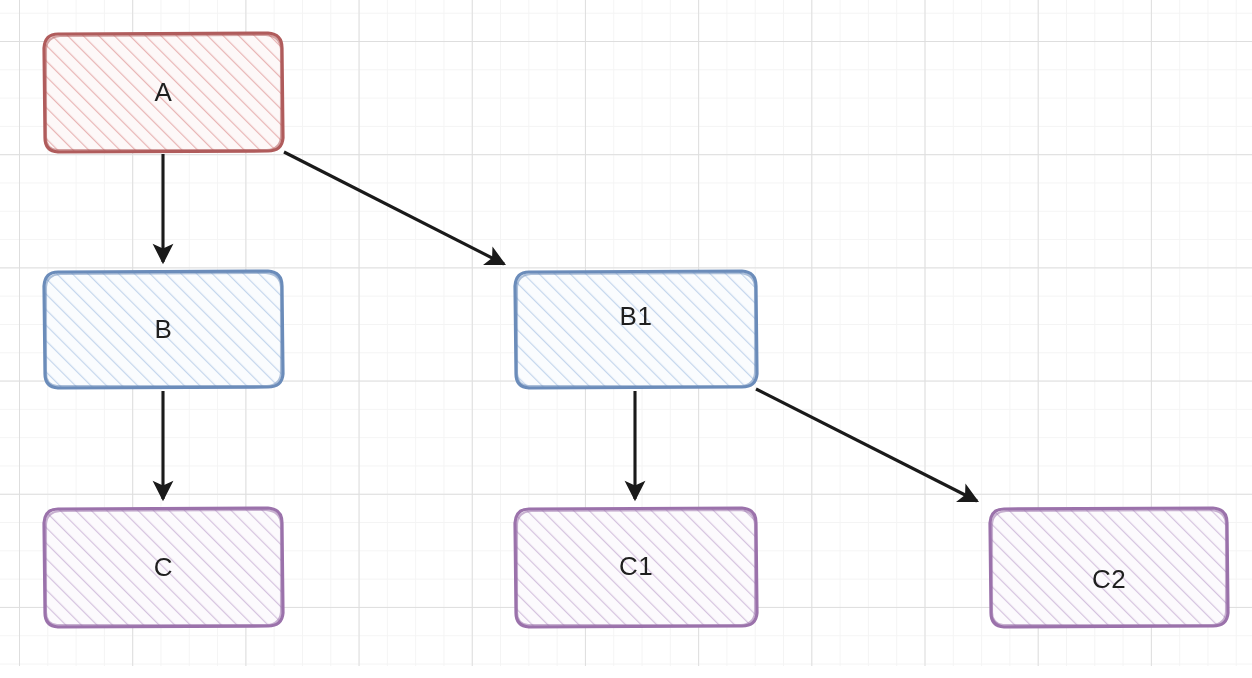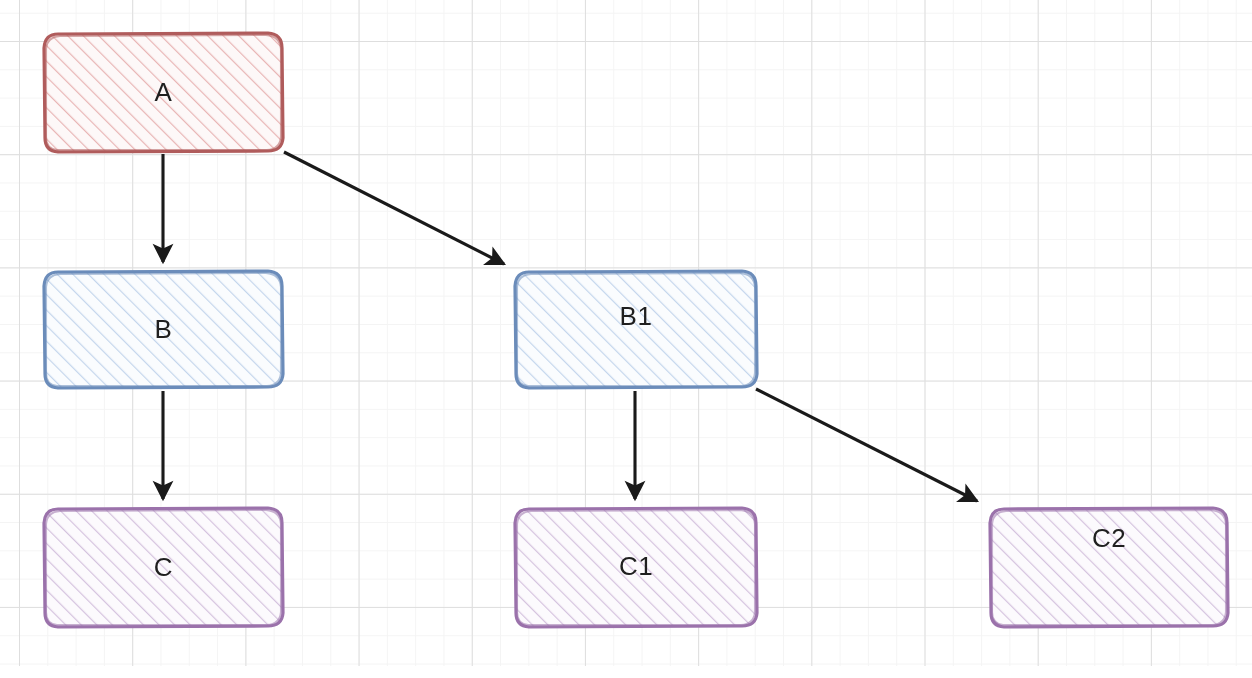--- a/index.html
+++ b/index.html
@@ -142,15 +142,15 @@
   <div class="node-label" style="left:44px; top:33px; width:239px; height:119px;">A</div>
 
   <div class="node-label" style="left:44px; top:271px; width:239px; height:117px;">B</div>
 
   <div class="node-label" style="left:515px; top:271px; width:242px; height:90px;">B1</div>
 
   <div class="node-label" style="left:44px; top:508px; width:239px; height:119px;">C</div>
 
   <div class="node-label" style="left:515px; top:508px; width:242px; height:117px;">C1</div>
 
-  <div class="node-label" style="left:990px; top:491px; width:238px; height:94px;">C2</div>
+  <div class="node-label" style="left:990px; top:532px; width:238px; height:94px;">C2</div>
 
 </div>
 
 </body></html>

